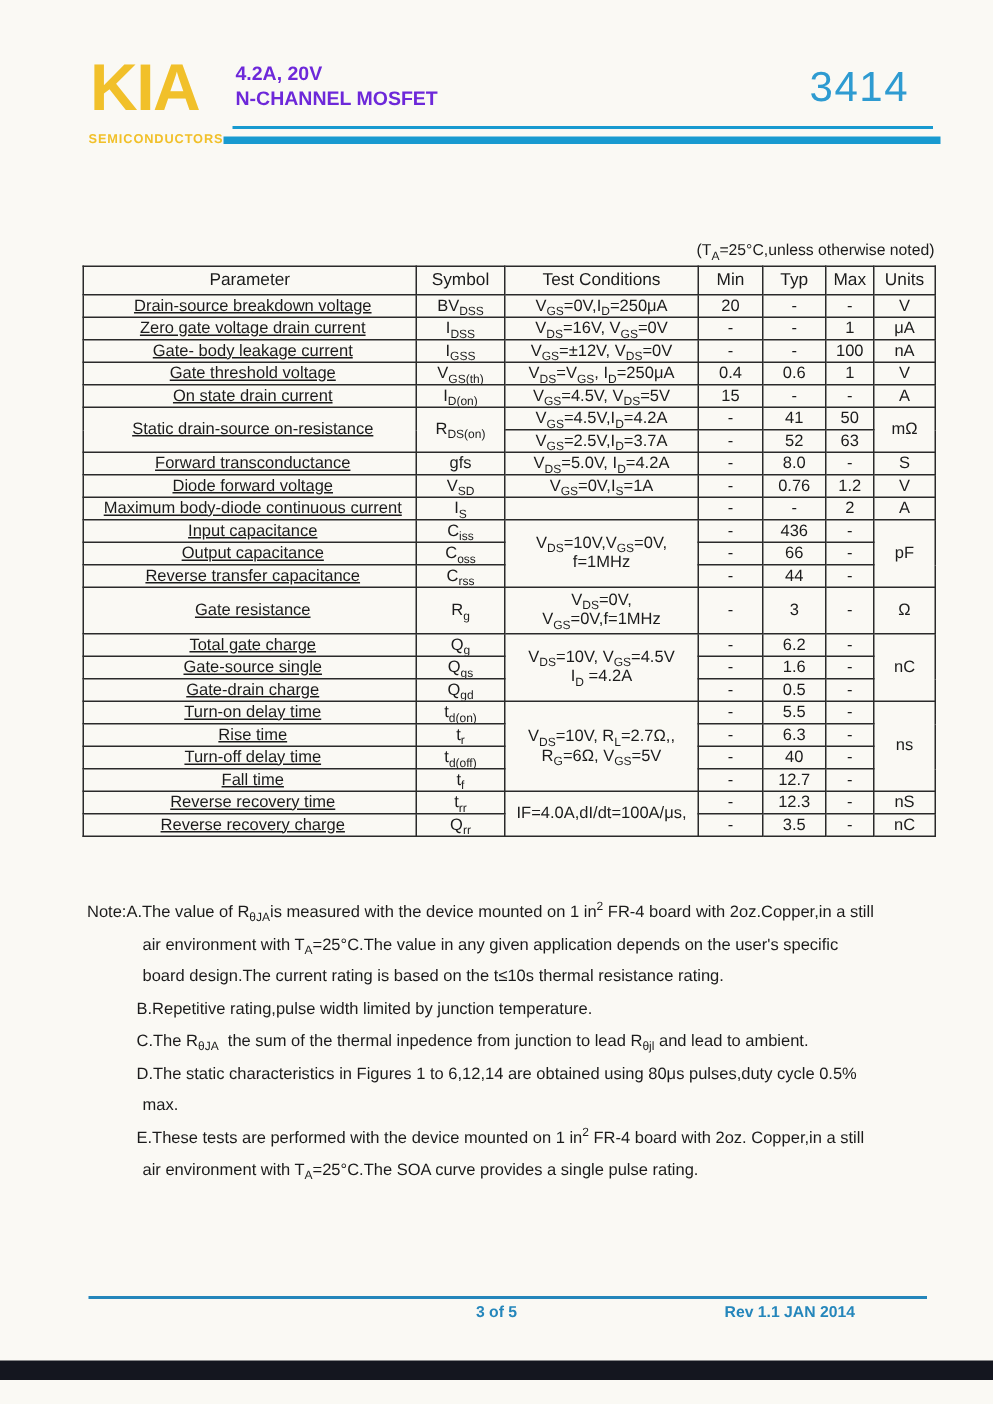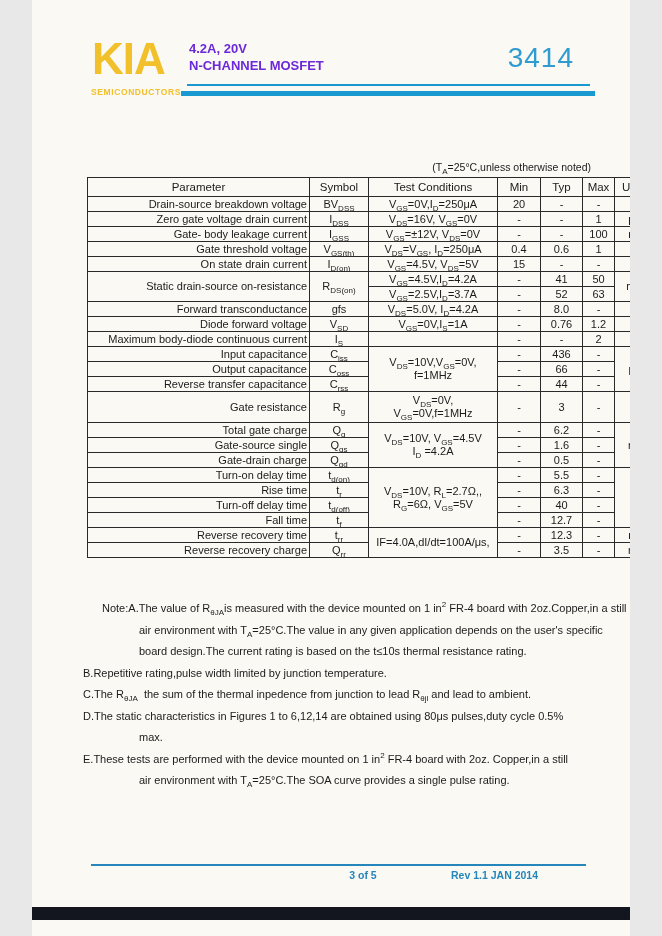--- a/index.html
+++ b/index.html
@@ -1,19 +1,19 @@
 <!DOCTYPE html>
 <html><head>
 <meta charset="utf-8">
 <style>
   * { margin: 0; padding: 0; box-sizing: border-box; }
   html,body { background: #e8e8e8; }
   .page {
     position: relative;
-    width: 598px; height: 936px;
+    width: 662px; height: 936px;
     background: #faf9f4;
     font-family: "Liberation Sans", "DejaVu Sans", sans-serif;
     color: #1b1b1b;
     overflow: hidden;
     margin: 0 auto;
   }
   
   .logo-text {
     position: absolute; left: 60px; top: 34px;
     font-size: 44px; font-weight: bold; letter-spacing: -1px;
@@ -73,32 +73,32 @@
     text-align: center;
     vertical-align: middle;
     height: 15px;
     padding: 0 2px;
     font-weight: normal;
     white-space: pre-line;
     line-height: 13px;
     overflow: hidden;
   }
   .char-table th { height: 19px; font-size: 11.5px; margin-top: 32px; }
-  .char-table td.param { text-align: right; padding-left: 6px; }
+  .char-table td.param { text-align: center; padding-left: 6px; text-decoration: underline; }
   .char-table tr.tall td { height: 31px; }
   sub { font-size: 8px; line-height: 0; }
   sup { font-size: 8px; line-height: 0; }
   
   .notes {
     position: absolute; left: 0; top: 598px; width: 662px;
     font-size: 11px;
   }
-  .note-line { line-height: 21.5px; white-space: pre; margin-left: 12px; }
+  .note-line { line-height: 21.5px; white-space: pre; }
   .note-line.ind0 { padding-left: 58px; }
-  .note-line.ind1 { padding-left: 39px; }
+  .note-line.ind1 { padding-left: 91px; }
   .note-line.ind2 { padding-left: 95px; }
   
   .footer-line {
     position: absolute; left: 59px; right: 44px; top: 864px;
     height: 2px; background: #2486bb;
   }
   .footer-page {
     position: absolute; left: 296px; top: 869px; width: 70px;
     text-align: center;
     font-size: 10.5px; font-weight: bold; color: #2486bb;

